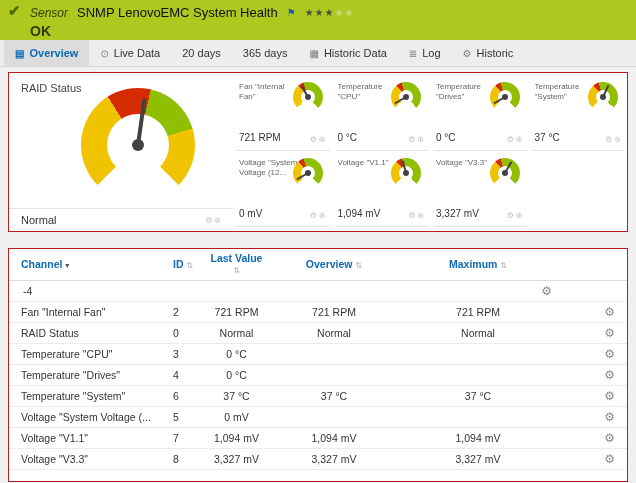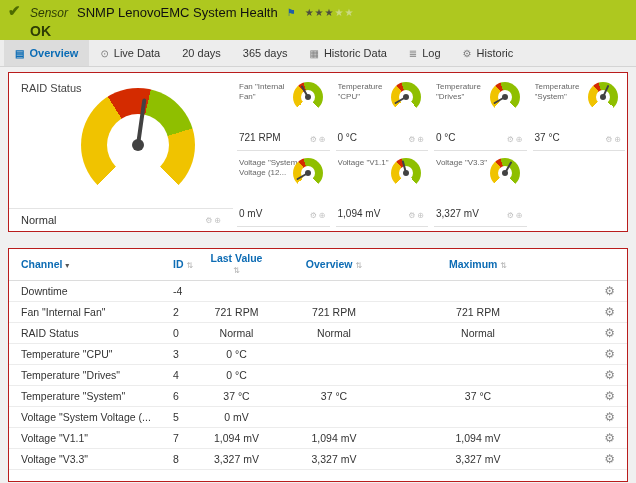--- a/index.html
+++ b/index.html
@@ -191,21 +191,20 @@
   <div class="trow thead">
     <div class="cell"><span>Channel</span> <span class="sort active">▾</span></div>
     <div class="cell c-id"><span>ID</span> <span class="sort">⇅</span></div>
     <div class="cell c-last"><span>Last Value</span> <span class="sort">⇅</span></div>
     <div class="cell c-min"><span>Overview</span> <span class="sort">⇅</span></div>
     <div class="cell c-max"><span>Maximum</span> <span class="sort">⇅</span></div>
     <div class="cell"></div>
   </div>
 
   <div class="trow">
-    <div>Downtime</div>
     <div class="c-id">-4</div>
     <div class="c-last"></div>
     <div class="c-min"></div>
     <div class="c-max"></div>
     <div class="c-gear">⚙</div>
   </div>
   <div class="trow">
     <div>Fan "Internal Fan"</div>
     <div class="c-id">2</div>
     <div class="c-last">721 RPM</div>

